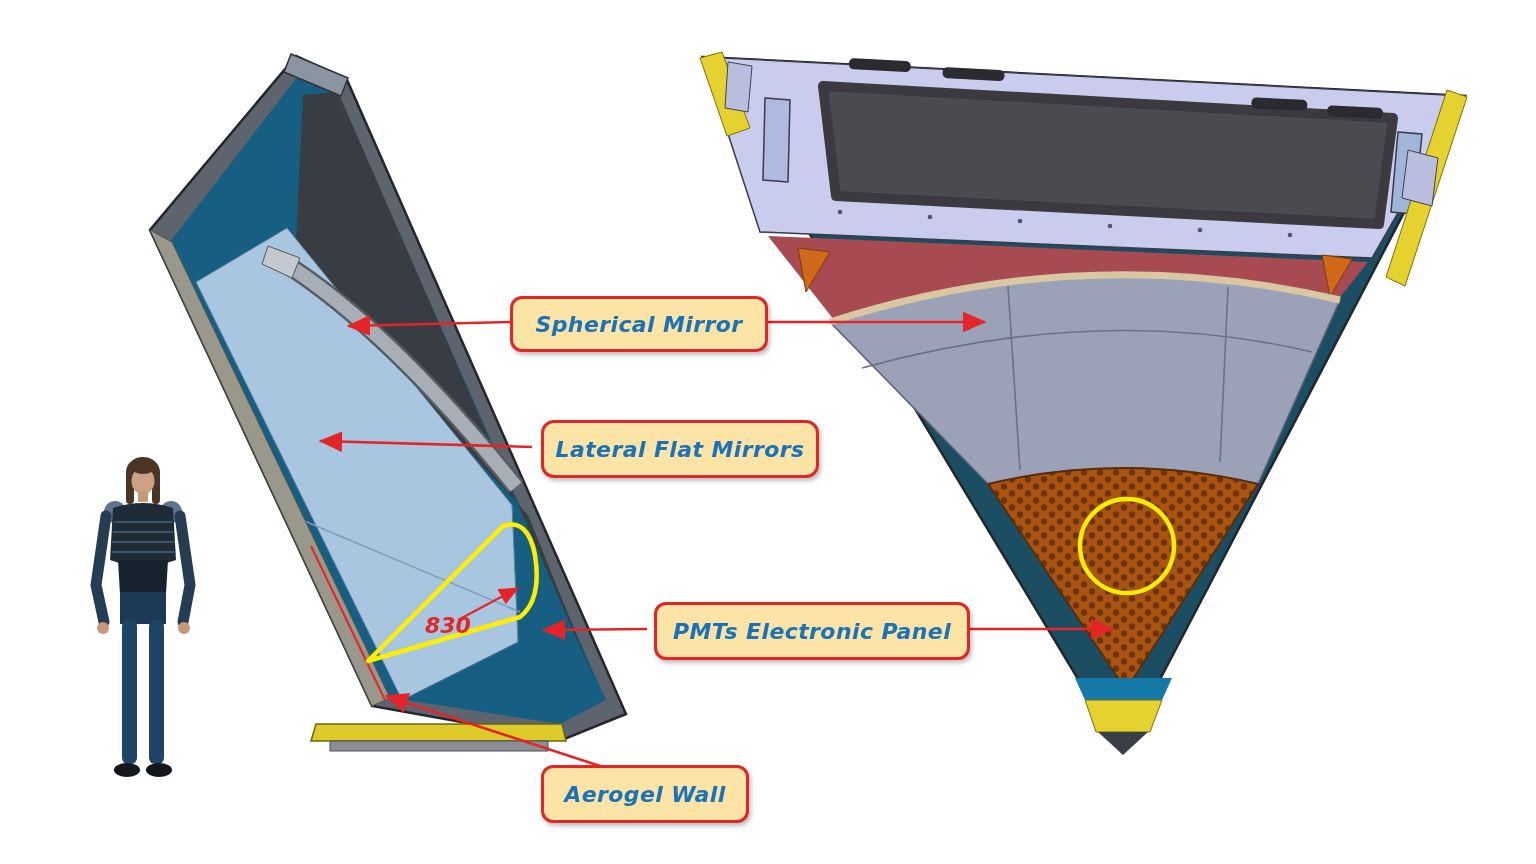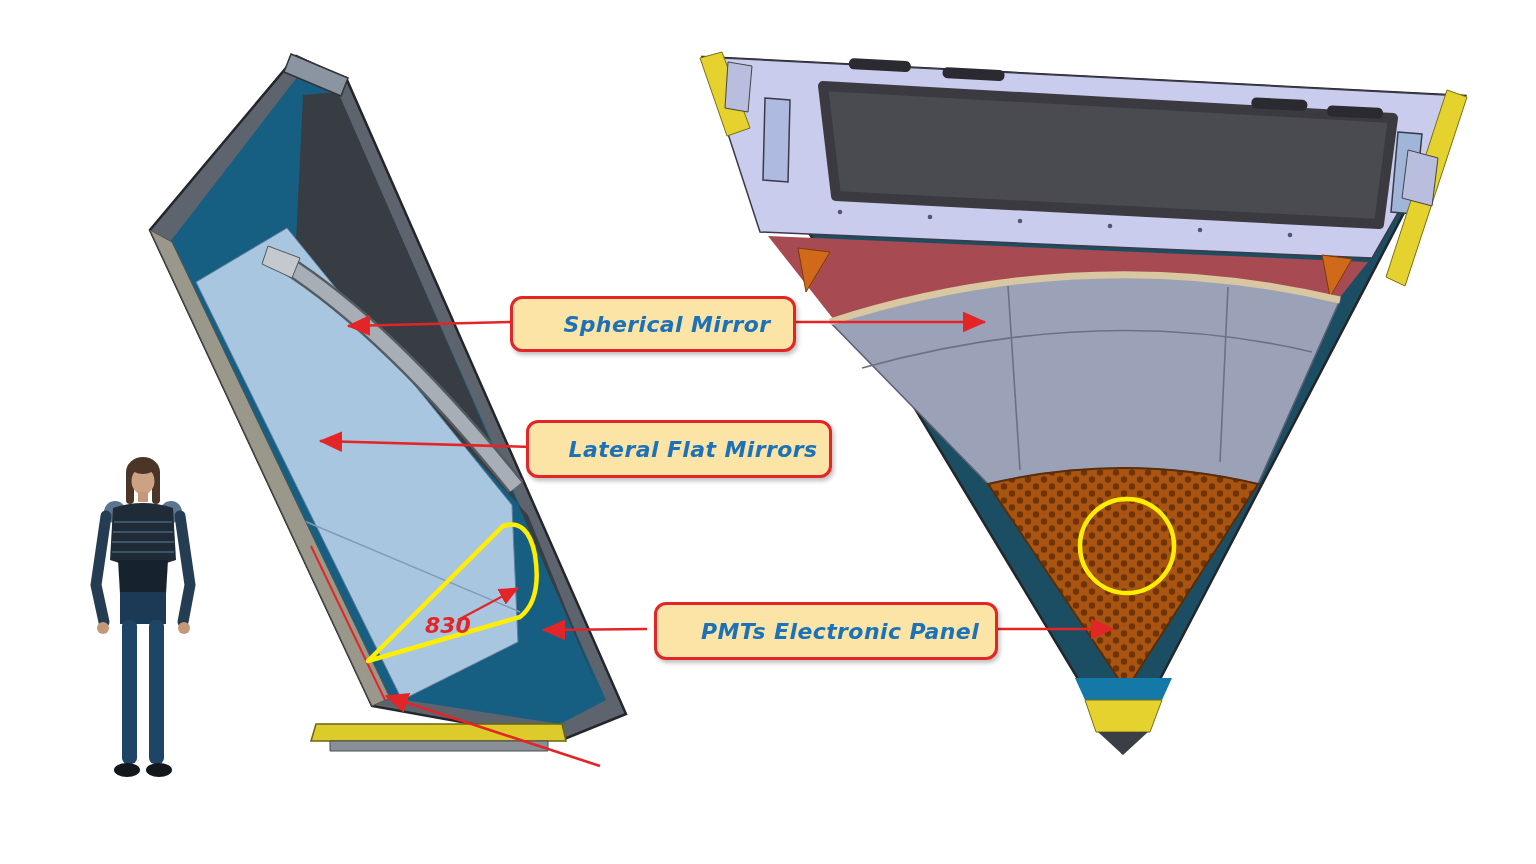--- a/index.html
+++ b/index.html
@@ -6,21 +6,21 @@
   .stage{
     position:relative;width:1536px;height:864px;background:#ffffff;
     overflow:hidden;font-family:"DejaVu Sans",sans-serif;
   }
   .stage svg{position:absolute;left:0;top:0;}
   .label{
     position:absolute;display:flex;align-items:center;justify-content:center;
     background:#FCE3A6;border:3px solid #E42527;border-radius:12px;
     color:#1B72B8;font-style:italic;font-weight:700;font-size:22px;
     box-shadow:2px 3px 4px rgba(0,0,0,.25);letter-spacing:.4px;
-    font-family:"DejaVu Sans",sans-serif;text-align:center;padding-left:28px;
+    font-family:"DejaVu Sans",sans-serif;text-align:center;
   }
   .dim-text{
     font-family:"DejaVu Sans",sans-serif;font-style:italic;font-weight:700;
   }
 </style>
 </head>
 <body>
 
 <div class="stage">
 
@@ -133,22 +133,25 @@
       <line x1="458" y1="620" x2="518" y2="588" stroke-width="2.2" marker-end="url(#arr)"></line>
     </g>
 
     <text x="425" y="633" class="dim-text" font-size="22" fill="#E42527">830</text>
   </svg>
 
   <div class="label" style="left:510px;top:296px;width:252px;height:50px;">
     <span>Spherical Mirror</span>
   </div>
 
-  <div class="label" style="left:526px;top:420px;width:272px;height:52px;">
+  <div class="label" style="left:541px;top:420px;width:272px;height:52px;border-radius:13px;">
     <span>Lateral Flat Mirrors</span>
   </div>
 
   <div class="label" style="left:654px;top:602px;width:310px;height:52px;">
     <span>PMTs Electronic Panel</span>
   </div>
 
+  <div class="label" style="left:541px;top:765px;width:202px;height:52px;">
+    <span>Aerogel Wall</span>
+  </div>
 
 </div>
 
 </body></html>

